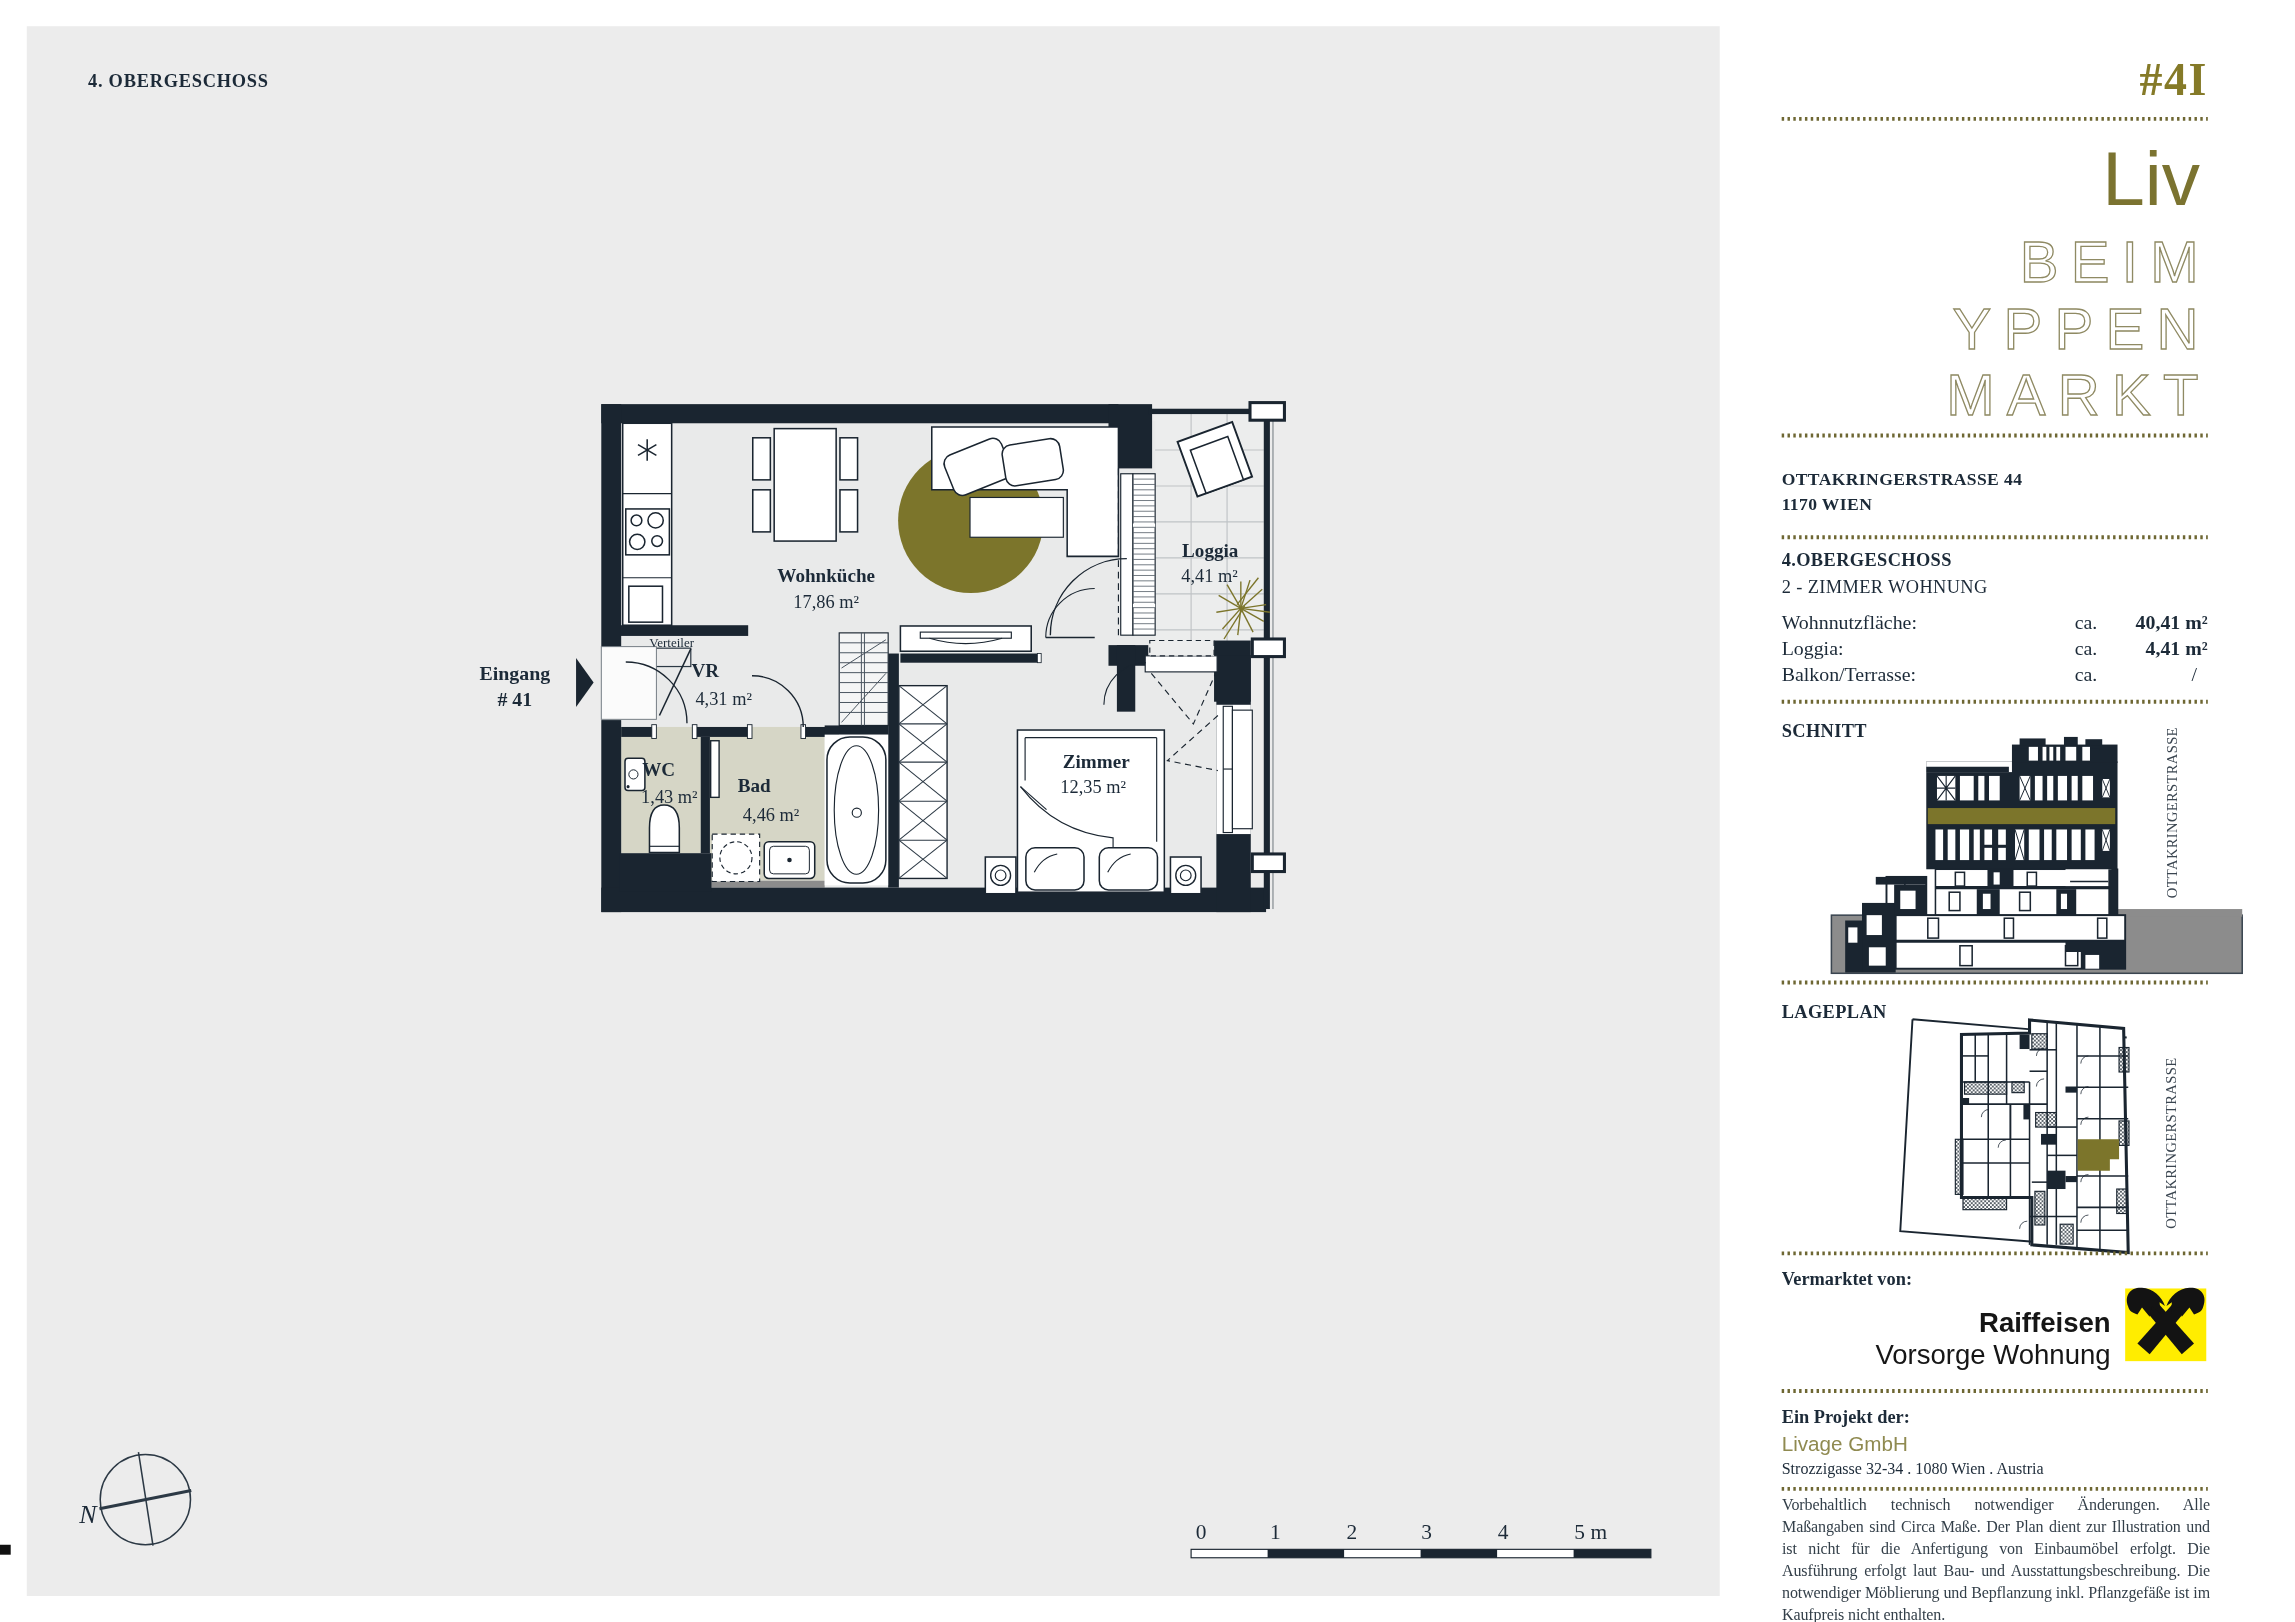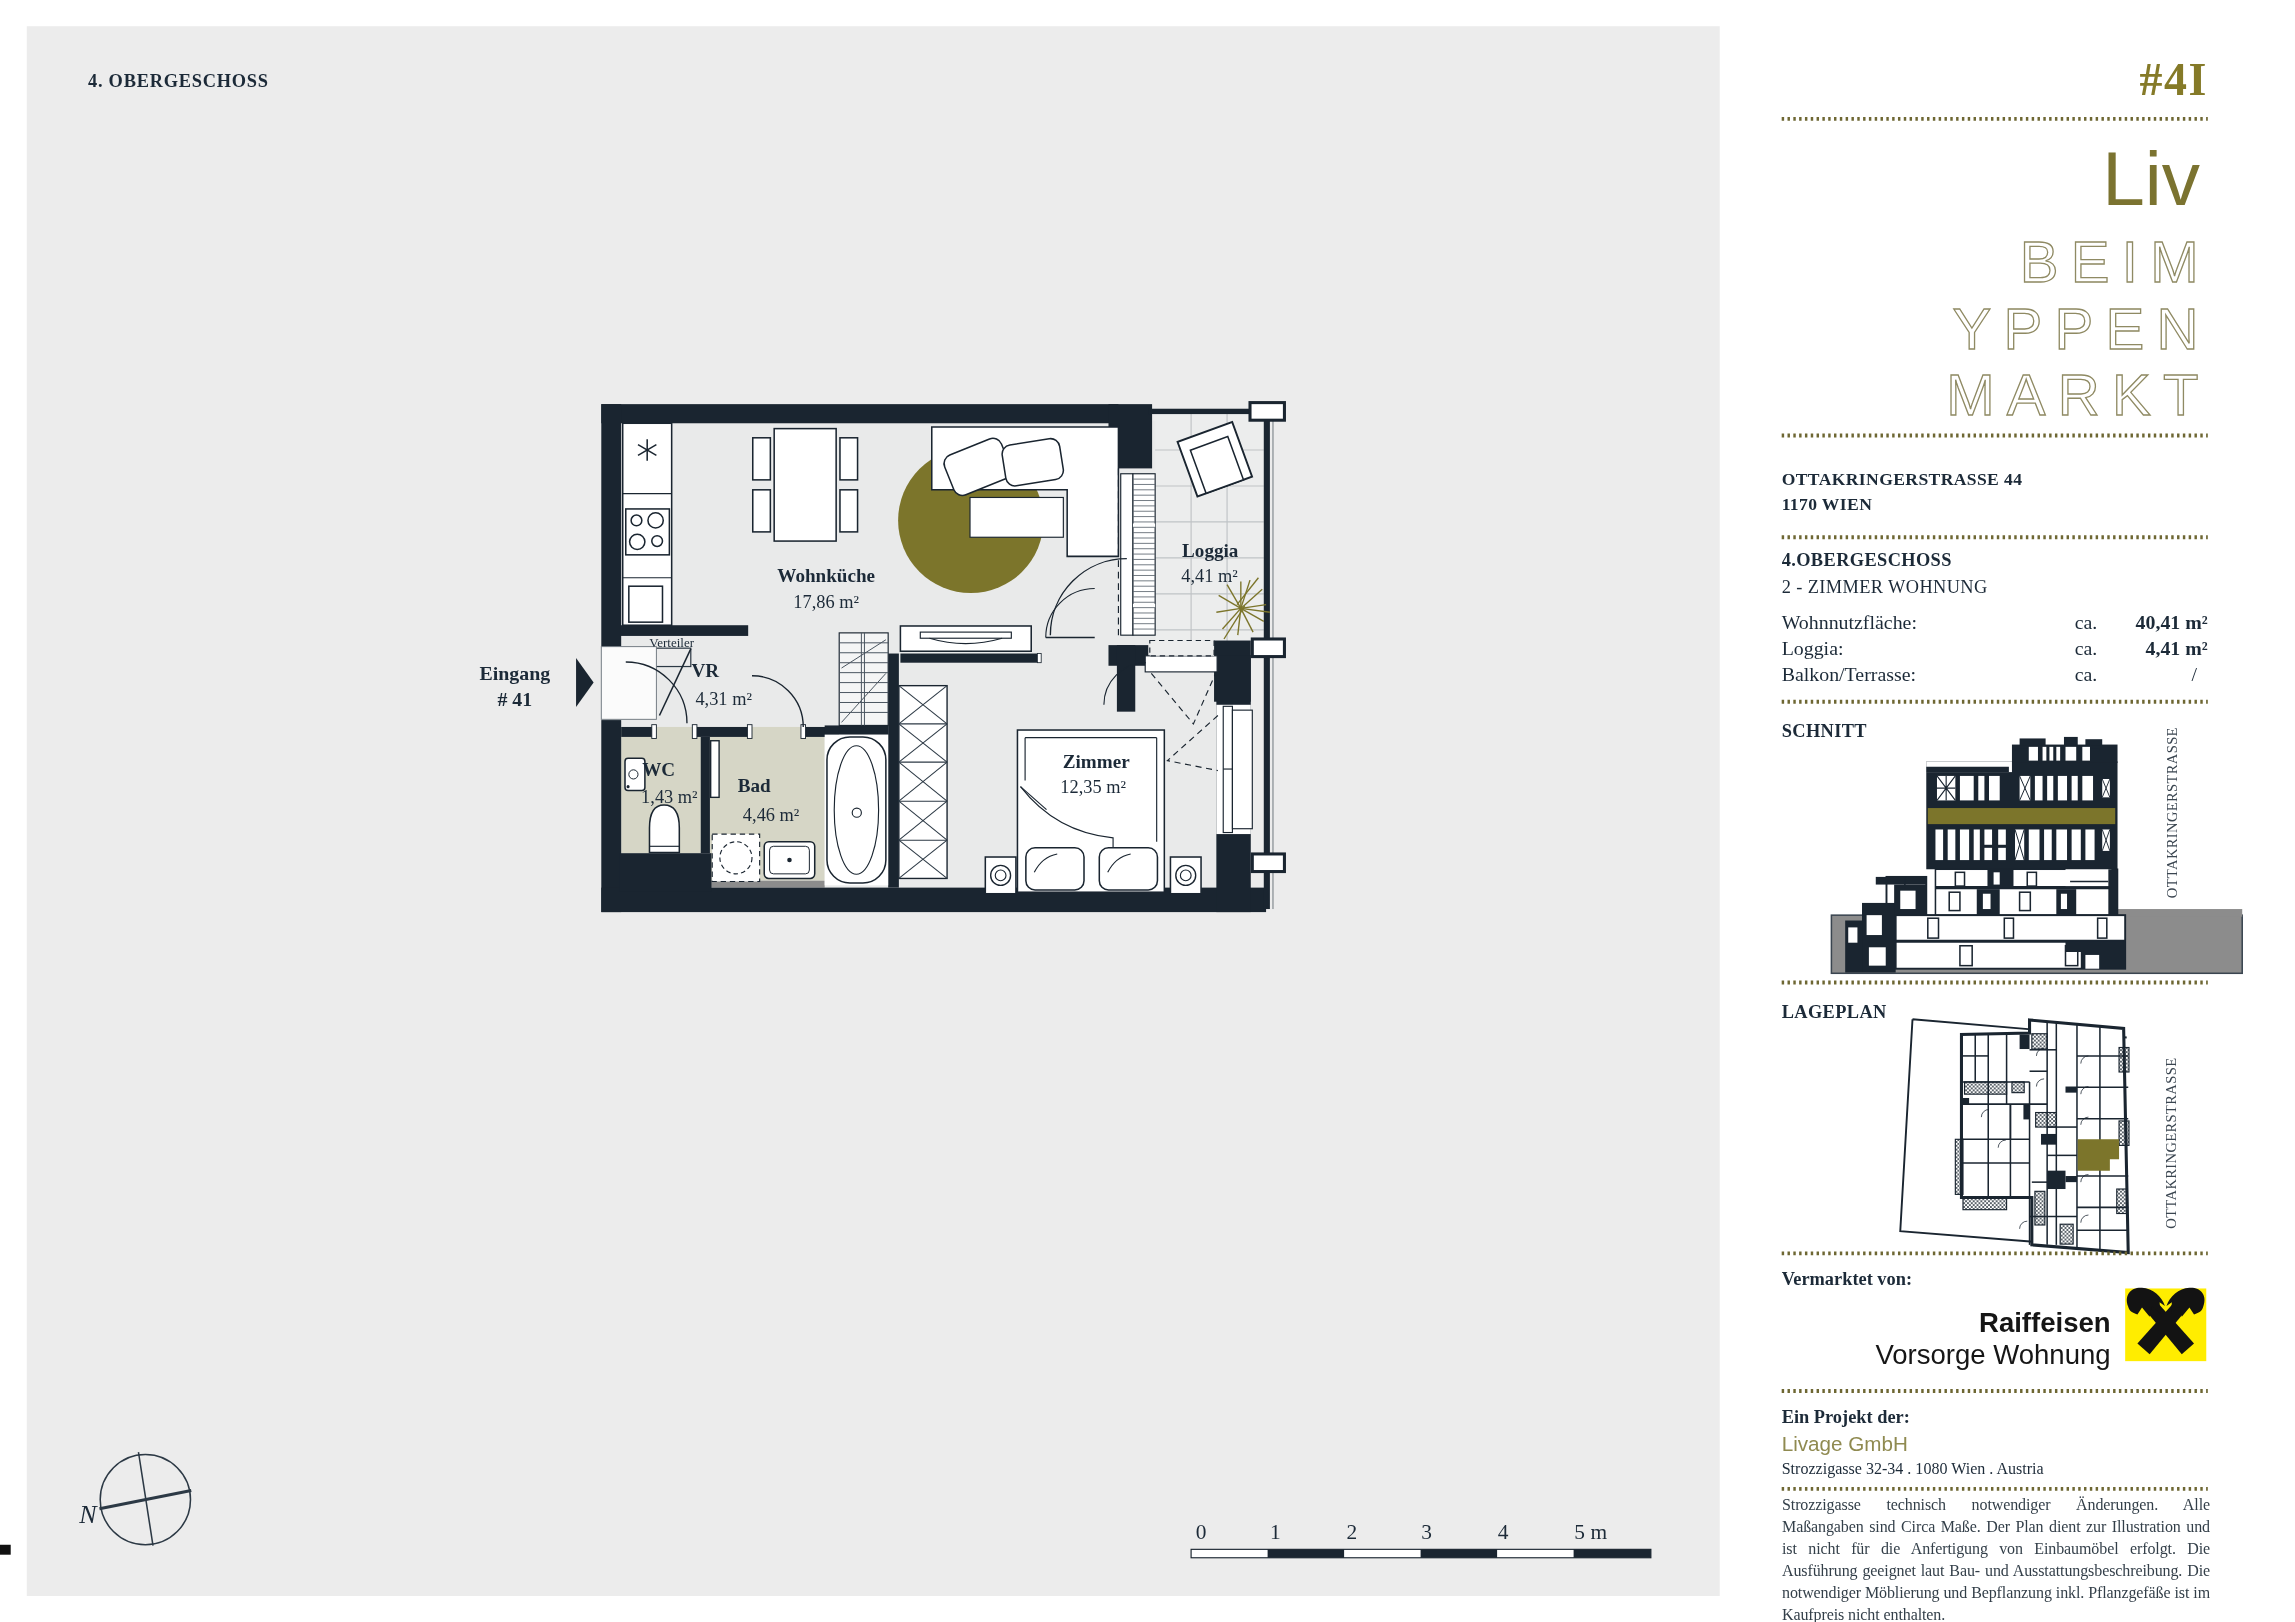--- a/index.html
+++ b/index.html
@@ -588,20 +588,20 @@
 <line x1="2329" y1="1818" x2="2886" y2="1818" stroke="#6e6733" stroke-width="5" stroke-dasharray="3.2 4.4"></line>
 
 <text x="2329" y="1860" font-size="24" font-weight="bold" class="navy">Ein Projekt der:</text>
 <text x="2329" y="1897" font-size="27" fill="#8f8a50" class="sans">Livage GmbH</text>
 <text x="2329" y="1927" font-size="21" class="navy">Strozzigasse 32-34 . 1080 Wien . Austria</text>
 
 <line x1="2329" y1="1946" x2="2886" y2="1946" stroke="#6e6733" stroke-width="5" stroke-dasharray="3.2 4.4"></line>
 </svg>
 
 <div style="position:absolute;left:1782px;top:1494px;width:428px;font-family:'Liberation Serif',serif;font-size:16px;line-height:22px;color:#333f49;letter-spacing:-0.1px;">
-<div style="text-align:justify;text-align-last:justify;">Strozzigasse technisch notwendiger Änderungen. Alle</div>
+<div style="text-align:justify;text-align-last:justify;">Vorbehaltlich technisch notwendiger Änderungen. Alle</div>
 <div style="text-align:justify;text-align-last:justify;">Maßangaben sind Circa Maße. Der Plan dient zur Illustration und</div>
 <div style="text-align:justify;text-align-last:justify;">ist nicht für die Anfertigung von Einbaumöbel erfolgt. Die</div>
-<div style="text-align:justify;text-align-last:justify;">Ausführung geeignet laut Bau- und Ausstattungsbeschreibung. Die</div>
+<div style="text-align:justify;text-align-last:justify;">Ausführung erfolgt laut Bau- und Ausstattungsbeschreibung. Die</div>
 <div style="text-align:justify;text-align-last:justify;">notwendiger Möblierung und Bepflanzung inkl. Pflanzgefäße ist im</div>
 <div>Kaufpreis nicht enthalten.</div>
 </div>
 
 
 </body></html>

